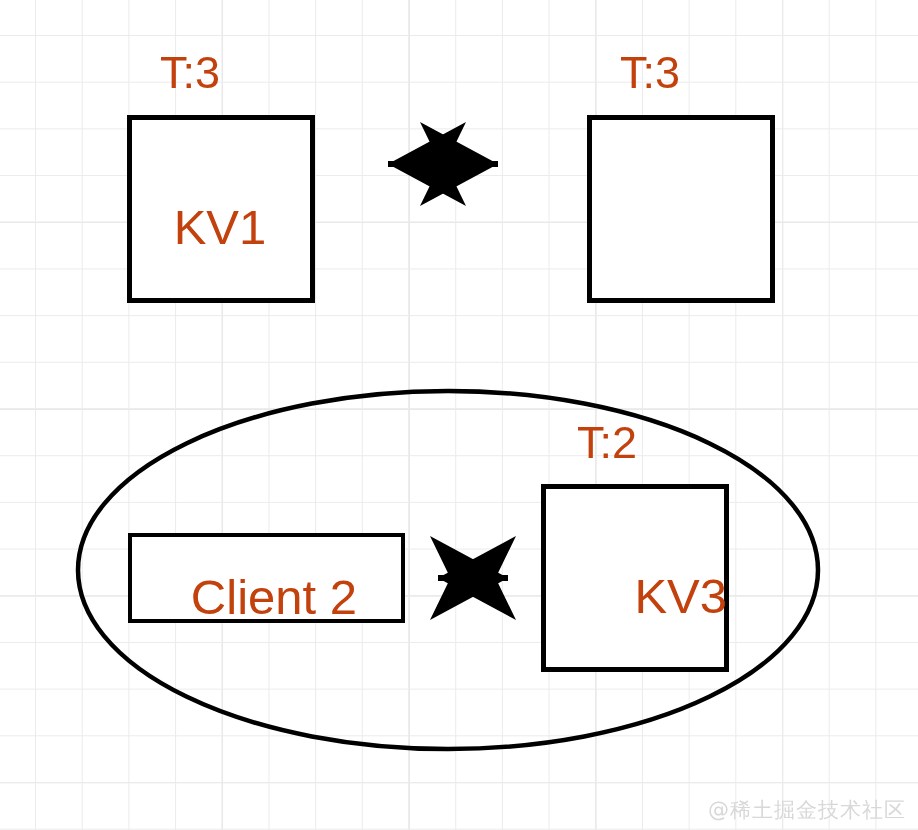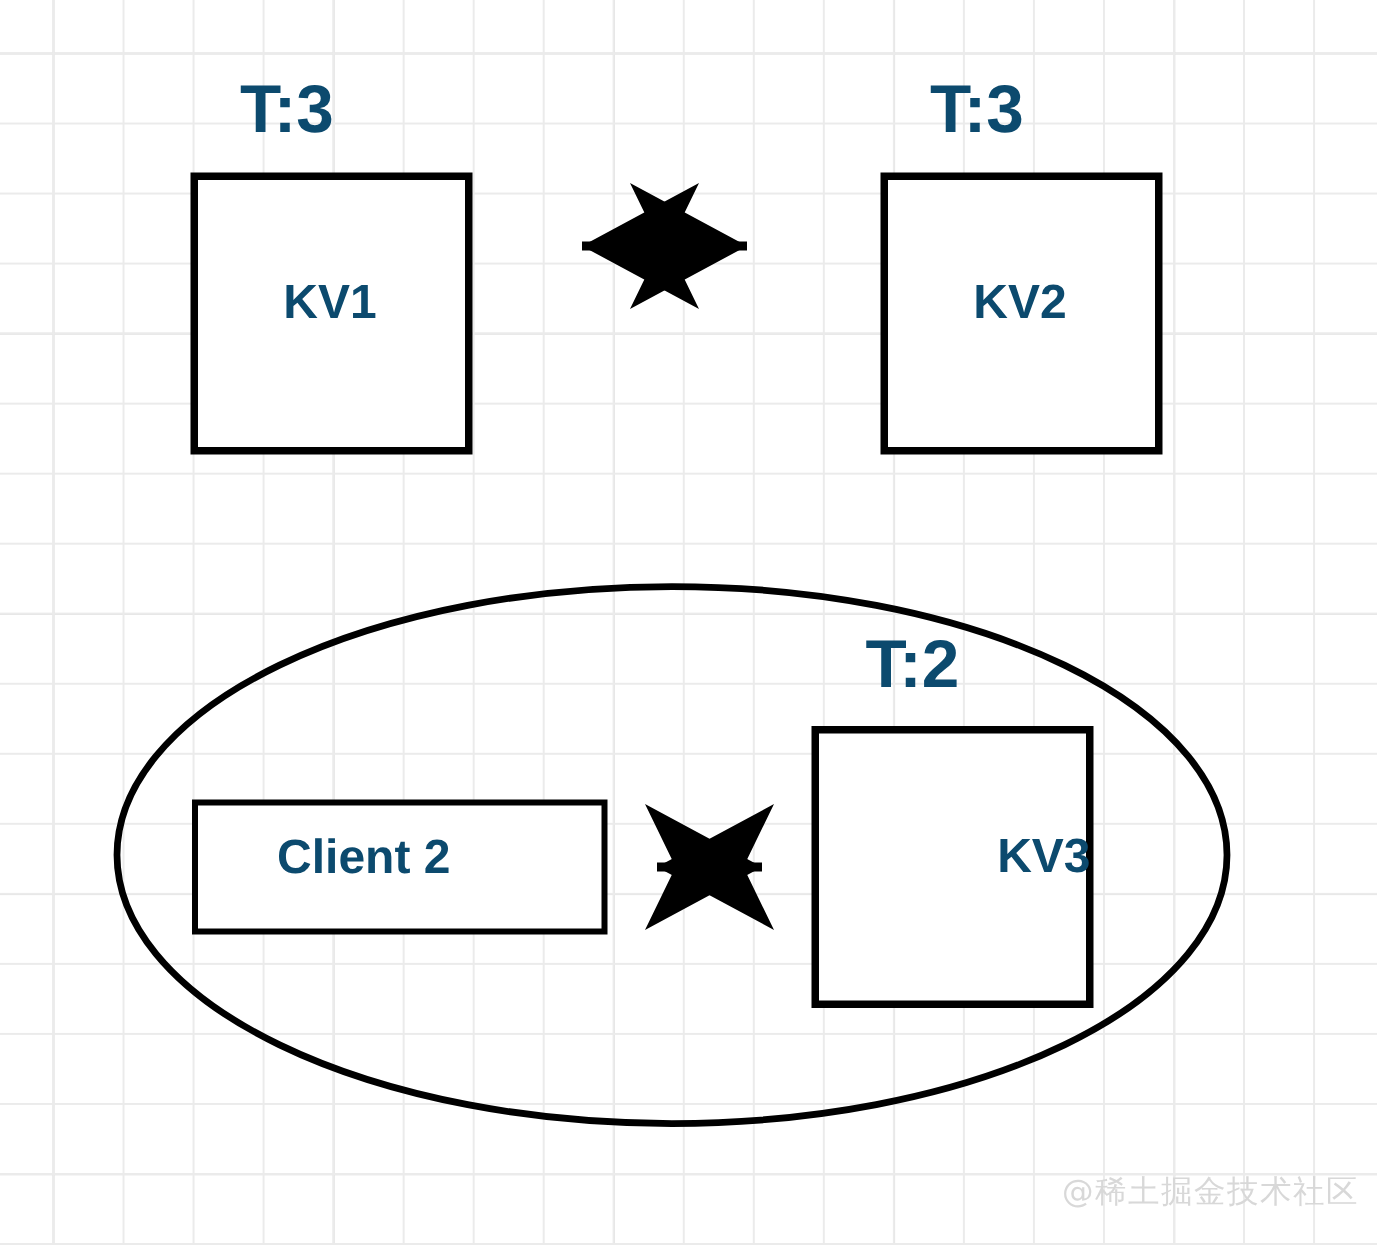--- a/index.html
+++ b/index.html
@@ -33,37 +33,38 @@
       186.8px 186.8px;
     background-position: 35px 35px, 35px 35px, 35px 35px, 35px 35px;
     pointer-events: none;
   }
   #vector {
     position: absolute;
     inset: 0;
   }
   .node-label {
     position: absolute;
-    color: #0c4a6e;
-    font-weight: 700;
+    color: #c2410c;
+    font-weight: 400;
     line-height: 1;
     white-space: nowrap;
     user-select: none;
   }
   .box-text {
-    font-size: 32px;
+    font-size: 49px;
     letter-spacing: 0px;
+    margin-top: 18px;
   }
   .tag-text {
     font-size: 45px;
   }
   #watermark {
     position: absolute;
     right: 12px;
-    bottom: 22px;
+    bottom: 6px;
     font-size: 21px;
     color: #d8d8d8;
     font-family: "DejaVu Sans", sans-serif;
     letter-spacing: 1px;
     white-space: nowrap;
     user-select: none;
   }
 </style>
 </head>
 <body>
@@ -99,21 +100,20 @@
   </svg>
 
   <div class="node-label tag-text" style="left:160px; top:50px;">T:3</div>
 
   <div class="node-label tag-text" style="left:620px; top:50px;">T:3</div>
 
   <div class="node-label tag-text" style="left:577px; top:420px;">T:2</div>
 
   <div class="node-label box-text" style="left:127px; top:185px; width:186px; text-align:center;">KV1</div>
 
-  <div class="node-label box-text" style="left:587px; top:185px; width:186px; text-align:center;">KV2</div>
 
-  <div class="node-label box-text" style="left:128px; top:555px; width:229px; text-align:center;">Client 2</div>
+  <div class="node-label box-text" style="left:128px; top:555px; width:229px; text-align:right;">Client 2</div>
 
   <div class="node-label box-text" style="left:541px; top:554px; width:186px; text-align:right;">KV3</div>
 
   <div id="watermark">@稀土掘金技术社区</div>
 
 </div>
 
 </body></html>

